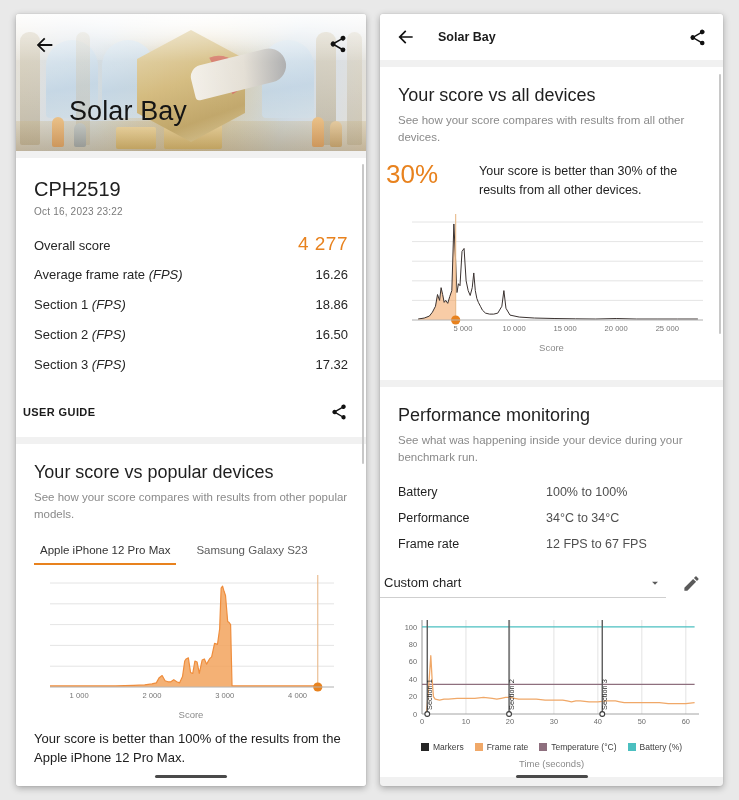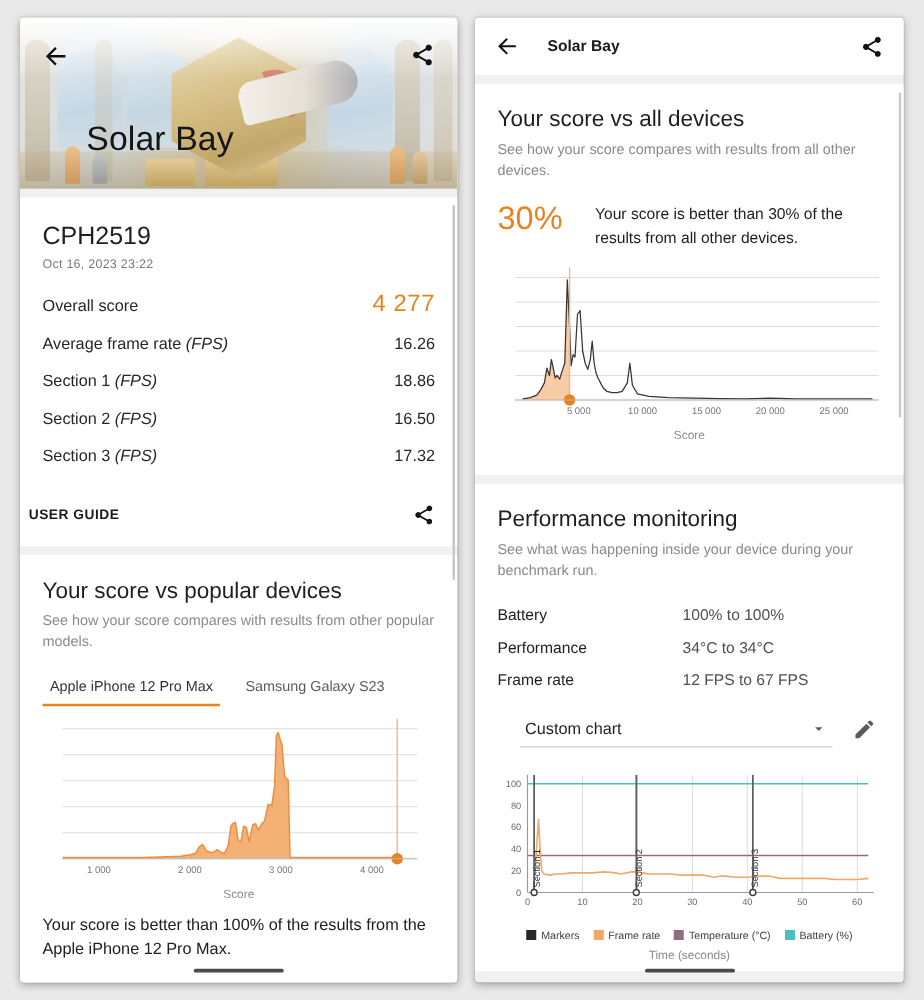--- a/index.html
+++ b/index.html
@@ -148,31 +148,31 @@
     border-bottom: 2px solid transparent; cursor:pointer; white-space:nowrap;
   }
   .tab.active { color:#333; border-bottom-color:#e8821e; }
 
   
   .chartwrap { padding: 10px 12px 4px 12px; }
   .axis-caption { text-align:center; font-size:9.5px; color:#8a8a8a; margin-top:-2px; }
   .compare-note { font-size:13px; color:#202020; line-height:1.45; padding: 10px 18px 16px 18px; }
 
   
-  .pctrow { display:flex; align-items:flex-start; gap:16px; padding: 14px 18px 0 18px; }
+  .pctrow { display:flex; align-items:flex-start; gap:31px; padding: 14px 18px 0 6px; }
   .pct { font-size:26px; color:#e8821e; min-width:62px; }
   .pcttext { font-size:12.5px; color:#1e1e1e; line-height:1.5; padding-top:3px; }
 
   
   .statrow { display:flex; padding: 0 18px; height: 26px; align-items:center; }
   .statrow .k { font-size:12.5px; color:#1f1f1f; width: 148px; }
   .statrow .v { font-size:12.5px; color:#4f4f4f; }
 
   .selectrow {
-    margin: 12px 18px 0 36px; display:flex; align-items:center; gap: 12px;
+    margin: 12px 18px 0 0; display:flex; align-items:center; gap: 12px;
   }
   .select {
     flex:1; display:flex; align-items:center; justify-content:space-between;
     border-bottom: 1px solid #cfcfcf; padding: 6px 4px 7px 4px;
   }
   .select .sv { font-size:13px; color:#1f1f1f; }
   .pencil { padding: 4px; }
 
   .legend {
     display:flex; justify-content:center; align-items:center; gap:11px;

